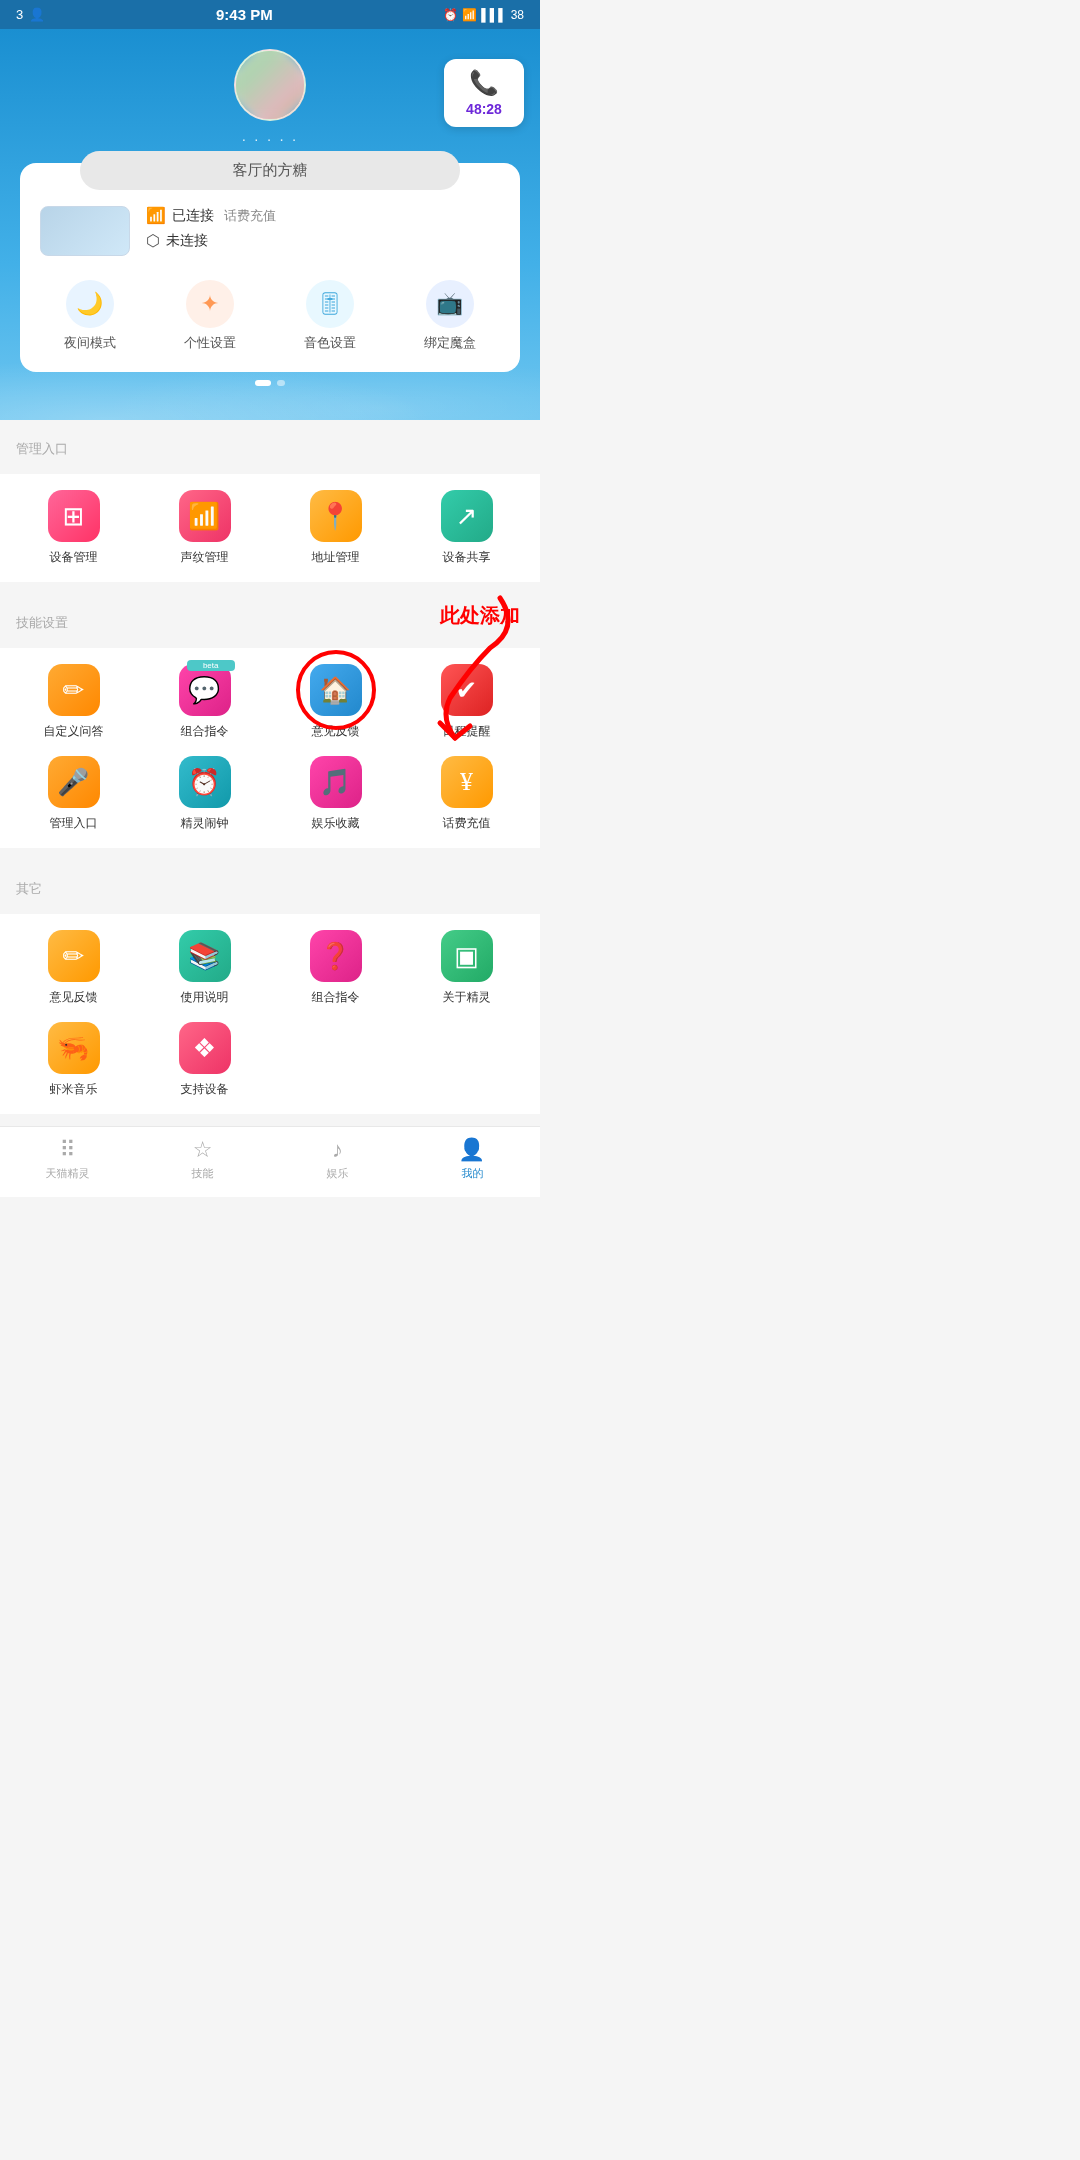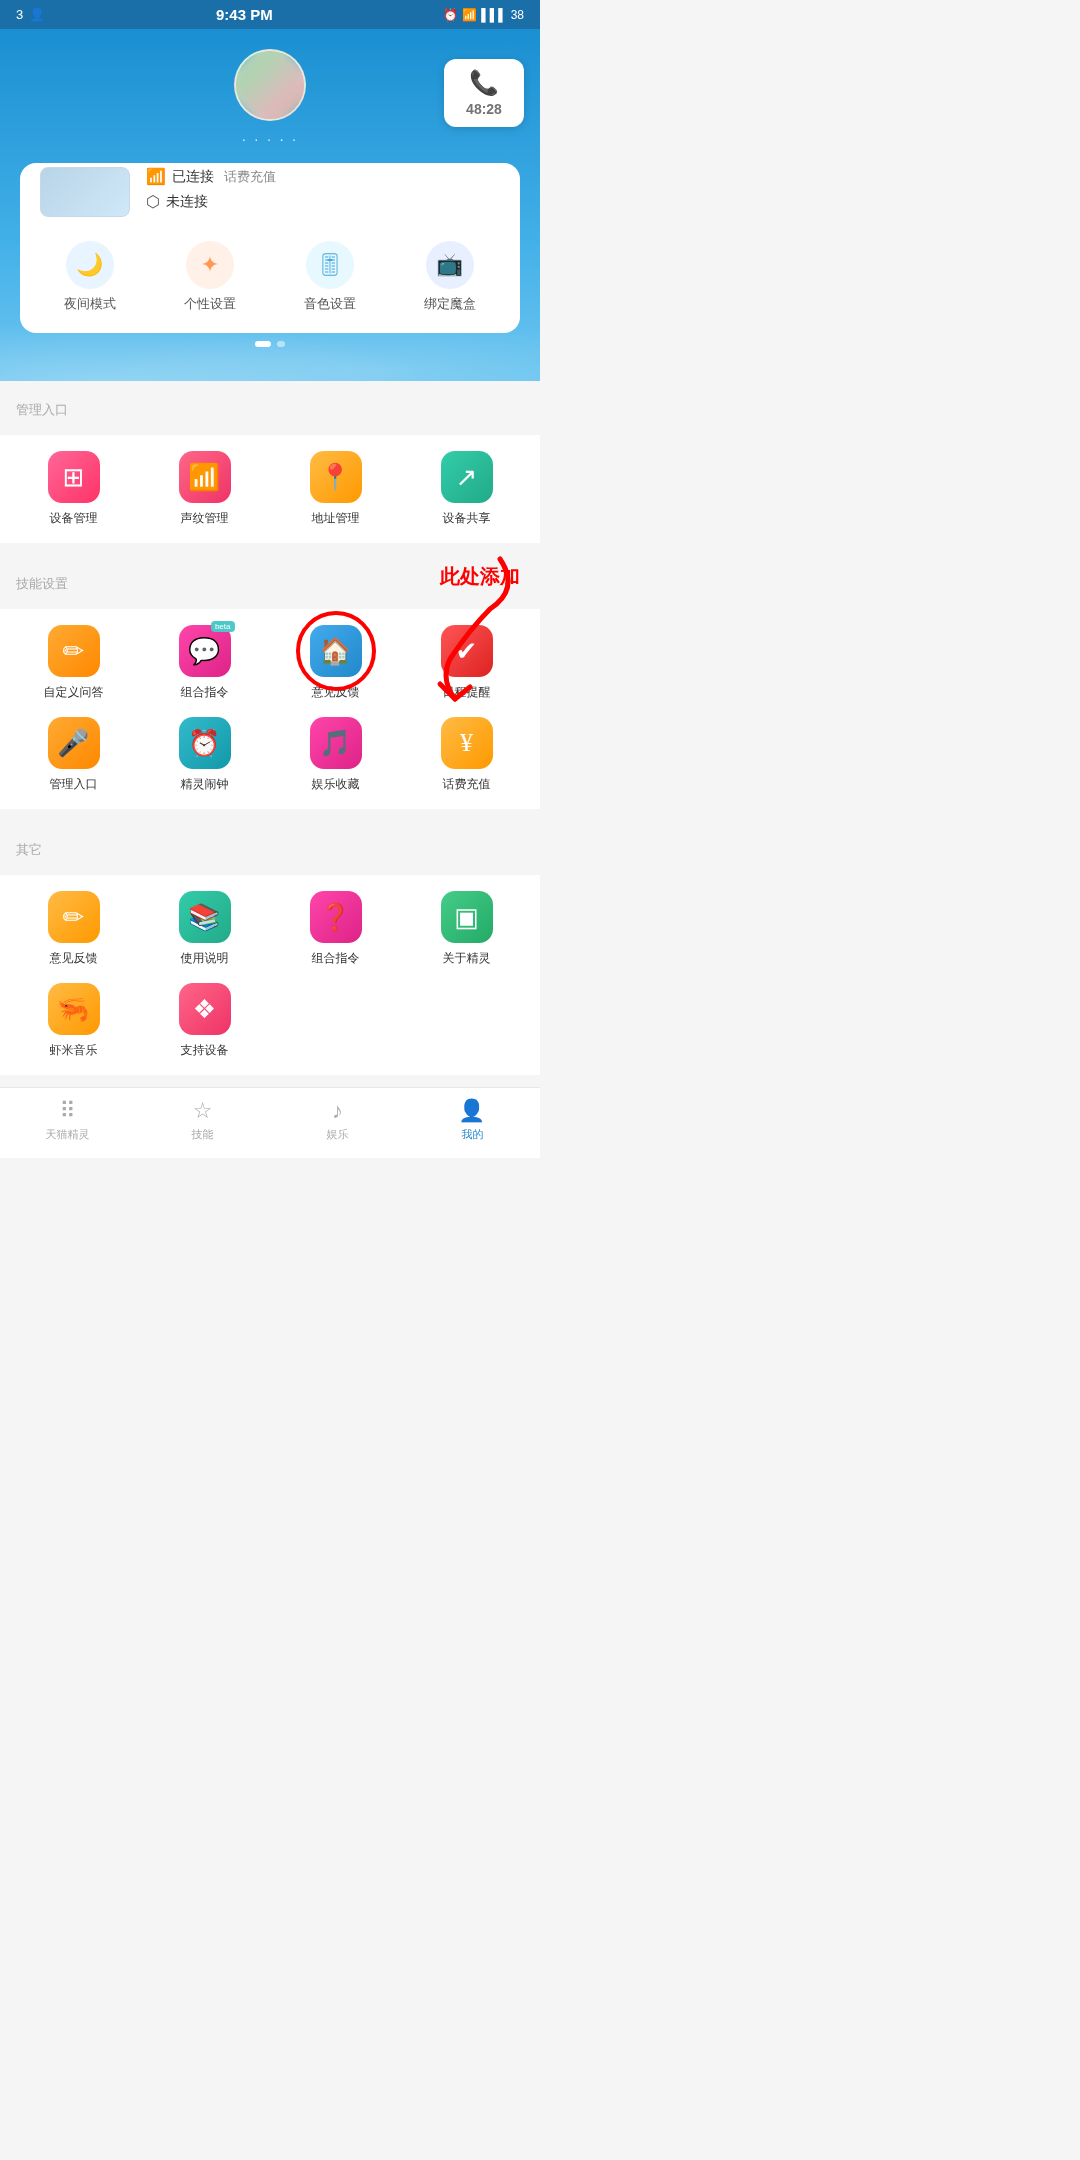--- a/index.html
+++ b/index.html
@@ -77,21 +77,21 @@
       top: 30px;
       right: 16px;
       background: white;
       border-radius: 12px;
       padding: 10px 14px;
       text-align: center;
       box-shadow: 0 2px 8px rgba(0,0,0,0.15);
       min-width: 80px;
     }
     .call-icon { color: #4CAF50; font-size: 24px; margin-bottom: 4px; }
-    .call-time { color: #737373; font-size: 14px; font-weight: 600; }
+    .call-time { color: #6d28d9; font-size: 14px; font-weight: 600; }
 
     
     .device-card {
       background: white;
       border-radius: 16px;
       margin: 0 4px;
       padding: 0 0 16px;
       position: relative;
       z-index: 1;
     }
@@ -209,21 +209,21 @@
       color: #333;
       text-align: center;
     }
     .badge-beta {
       position: absolute;
       top: -4px;
       right: -4px;
       background: #4dc8c8;
       color: white;
       font-size: 8px;
-      padding: 1px 4px;
+      padding: 1px 16px;
       border-radius: 4px;
     }
 
     
     .bg-pink { background: linear-gradient(135deg, #ff6699, #ff3366); }
     .bg-rose { background: linear-gradient(135deg, #ff6688, #ee3366); }
     .bg-orange { background: linear-gradient(135deg, #ffaa33, #ff8800); }
     .bg-teal { background: linear-gradient(135deg, #33ccaa, #22aa88); }
     .bg-blue { background: linear-gradient(135deg, #44aaee, #2288cc); }
     .bg-cyan { background: linear-gradient(135deg, #33bbcc, #1199aa); }
@@ -287,20 +287,21 @@
   </div>
 
   <div class="hero-avatar">
     <div class="avatar-circle">
       <div class="avatar-blur"></div>
     </div>
   </div>
   <div class="hero-name">· · · · ·</div>
 
   <div class="device-card">
+    <span class="device-card-title">客厅的方糖</span>
     <div class="device-info">
       <div class="device-image"></div>
       <div class="device-connections">
         <div class="connection-row">
           <span class="connection-icon">📶</span>
           <span>已连接</span>
           <span class="connection-name">话费充值</span>
         </div>
         <div class="connection-row">
           <span class="connection-icon">⬡</span>

